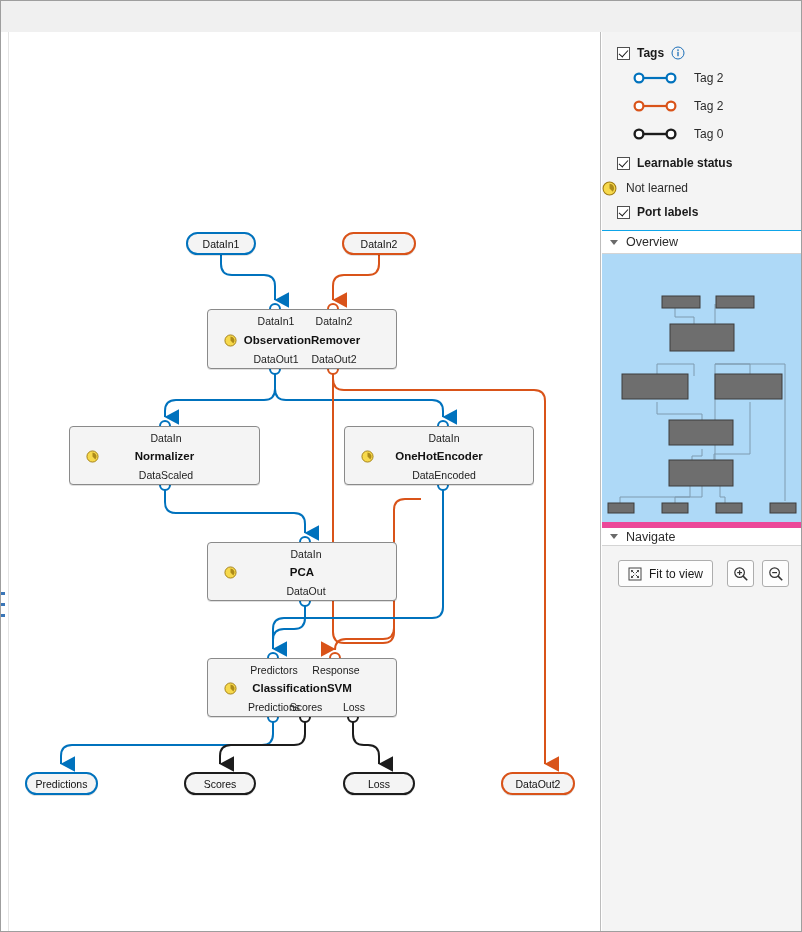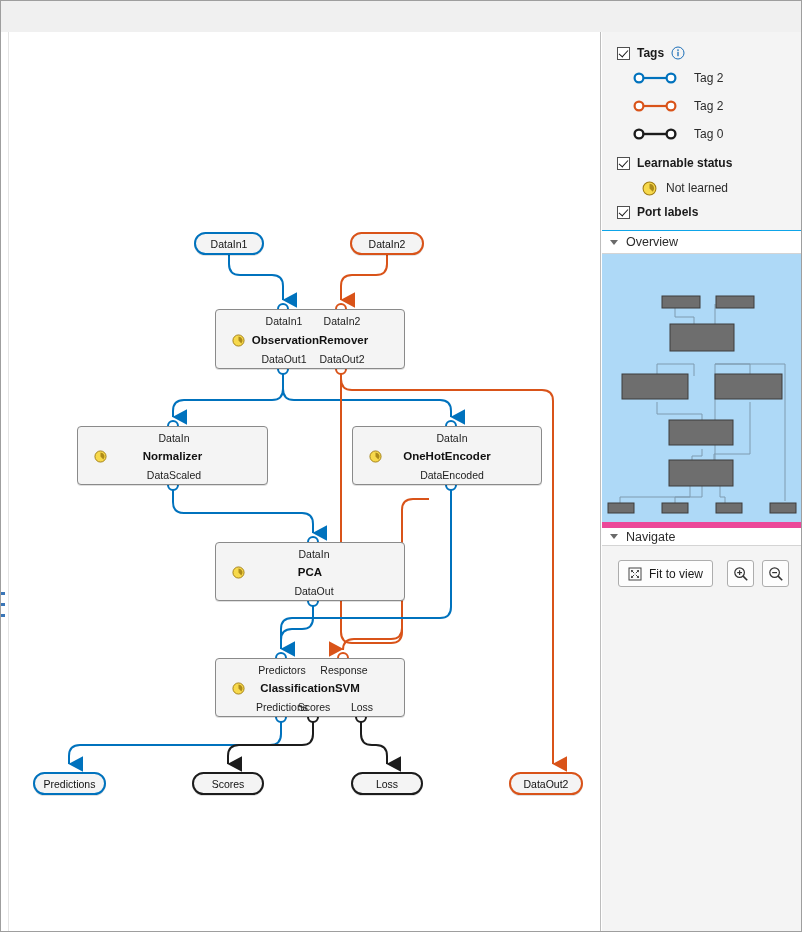--- a/index.html
+++ b/index.html
@@ -57,21 +57,21 @@
   #left-rail {
     position: absolute; left: 0; top: 0;
     width: 8px; height: 899px;
     border-right: 1px solid #e4e4e4;
     background: #ffffff;
   }
   #left-rail-marks { position:absolute; left:0; top:560px; width:5px; }
   .rail-mark { width: 4px; height: 3px; background: #3a76b8; margin-bottom: 8px; }
 
   
-  #graph { position: absolute; left: 8px; top: 0; width: 600px; height: 748px; }
+  #graph { position: absolute; left: 0; top: 0; width: 600px; height: 748px; }
   #wires { position: absolute; left: 0; top: 0; }
 
   .node {
     position: absolute;
     background: #f4f4f4;
     border: 1px solid #8a8a8a;
     border-radius: 4px;
     box-shadow: 0 1px 0 rgba(0,0,0,.12);
   }
   .node .title {
@@ -138,21 +138,21 @@
     content: ""; position: absolute;
     left: 3px; top: 0px; width: 4px; height: 8px;
     border: solid #1c1c1c; border-width: 0 1.6px 1.6px 0;
     transform: rotate(42deg);
   }
   .chk-label { font-size: 12px; font-weight: bold; color: #1a1a1a; }
   .info-icon { margin-left: 7px; display:flex; }
 
   .tag-row { display: flex; align-items: center; height: 28px; padding-left: 30px; }
   .tag-label { font-size: 12px; color: #2b2b2b; margin-left: 16px; }
-  .status-row { display: flex; align-items: center; height: 28px; padding-left: 40px; }
+  .status-row { display: flex; align-items: center; height: 28px; }
   .status-label { font-size: 12px; color: #2b2b2b; margin-left: 9px; }
 
   #overview-body {
     height: 268px; background: #aed9f7;
     position: relative; overflow: hidden;
   }
   #navigate-body { background: #f4f4f4; padding: 14px 0 0 0; display:flex; align-items:center; }
   .nav-btn {
     height: 27px; border: 1px solid #adadad; border-radius: 3px;
     background: #fdfdfd; display: flex; align-items: center;

